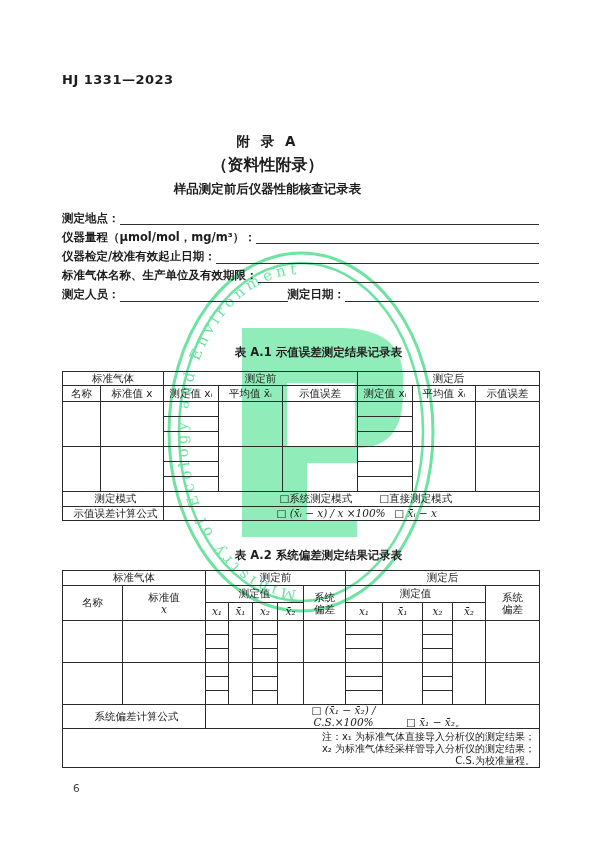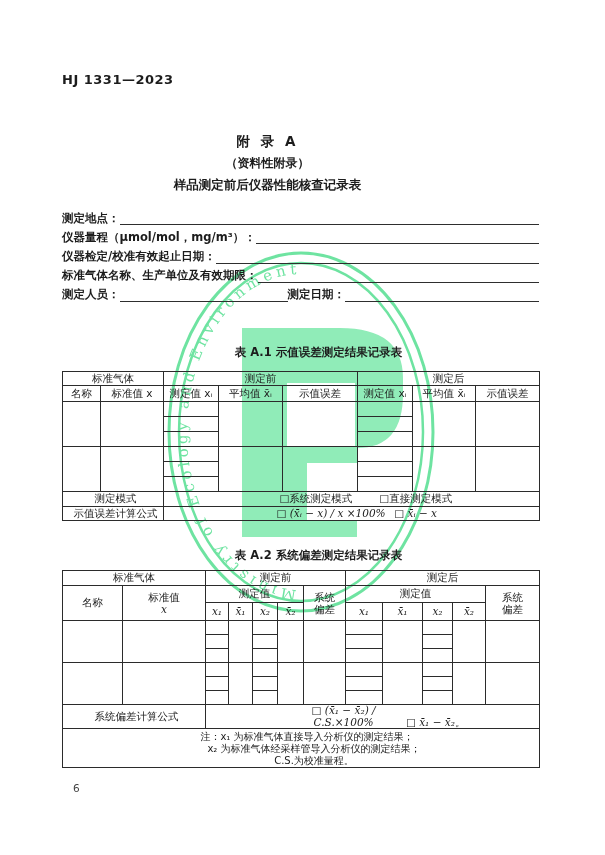--- a/index.html
+++ b/index.html
@@ -8,21 +8,21 @@
     font-family:"DejaVu Sans","Liberation Sans",sans-serif; color:#1c1c1c;
     overflow:hidden;
   }
   .layer { position:absolute; z-index:1; }
   .watermark { position:absolute; left:0; top:0; z-index:0; }
 
   .doc-number { left:62px; top:72px; font-size:13px; font-weight:bold; letter-spacing:0.5px; }
 
   .title-block { left:0; top:133px; width:535px; text-align:center; font-weight:bold; }
   .title-l1 { font-size:13.5px; letter-spacing:3px; margin-bottom:4px; }
-  .title-l2 { font-size:12px; margin-bottom:5px; }
+  .title-l2 { font-size:16px; margin-bottom:5px; }
   .title-l3 { font-size:12.5px; }
 
   .form-block { left:62px; top:206px; width:477px; }
   .form-row { display:flex; align-items:flex-end; height:19.2px; }
   .form-lbl { white-space:nowrap; font-size:11.5px; font-weight:bold; line-height:1; padding-bottom:1px; }
   .blank { flex:1; border-bottom:1px solid #2e2e2e; height:12px; }
   .blank-fixed { flex:none; width:168px; border-bottom:1px solid #2e2e2e; height:12px; }
 
   .caption { left:16px; width:605px; text-align:center; font-size:11.5px; font-weight:bold; }
   .cap-a1 { top:345px; }
@@ -33,21 +33,21 @@
   .tbl-a1 { top:371px; width:477px; }
   .tbl-a2 { top:570px; width:477px; }
   td { border:1px solid #2b2b2b; text-align:center; vertical-align:middle;
        padding:0; line-height:1.1; overflow:hidden; }
   .h14{height:14px} .h15{height:15px} .h16{height:16px} .h17{height:17px} .h18{height:18px} .h37{height:37px}
   .lft { text-align:center; padding-left:5px; }
   .var { font-family:"DejaVu Serif","Liberation Serif",serif; font-style:italic; }
   .opt1-a1 { display:inline-block; width:120px; }
   .opt1-a2 { display:inline-block; width:118px; }
   .two-line span { display:block; line-height:1.15; }
-  .note-cell { text-align:center; vertical-align:top; padding:2px 4px 0 16px; font-size:10px; line-height:12px;margin-left:20px; }
+  .note-cell { text-align:right; vertical-align:top; padding:2px 4px 0 16px; font-size:10px; line-height:12px;margin-left:20px; }
   .note-indent { padding-left:14px; }
 
   .page-number { left:73px; top:782px; font-size:10.5px; color:#444; }
 </style>
 </head>
 <body>
 
 <div class="page">
 
   <svg class="watermark" width="605" height="855" viewBox="0 0 605 855">

